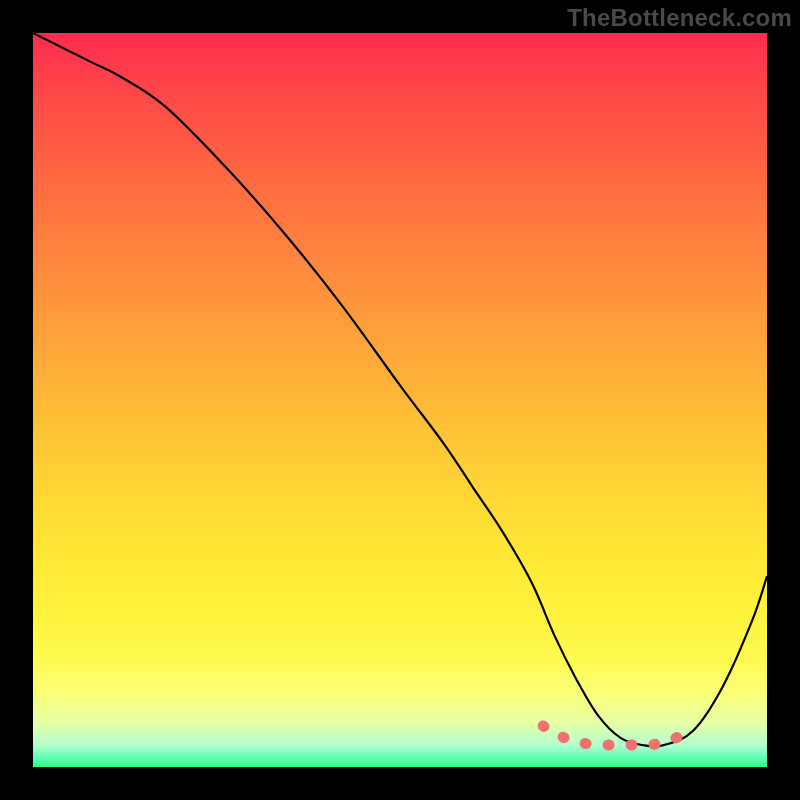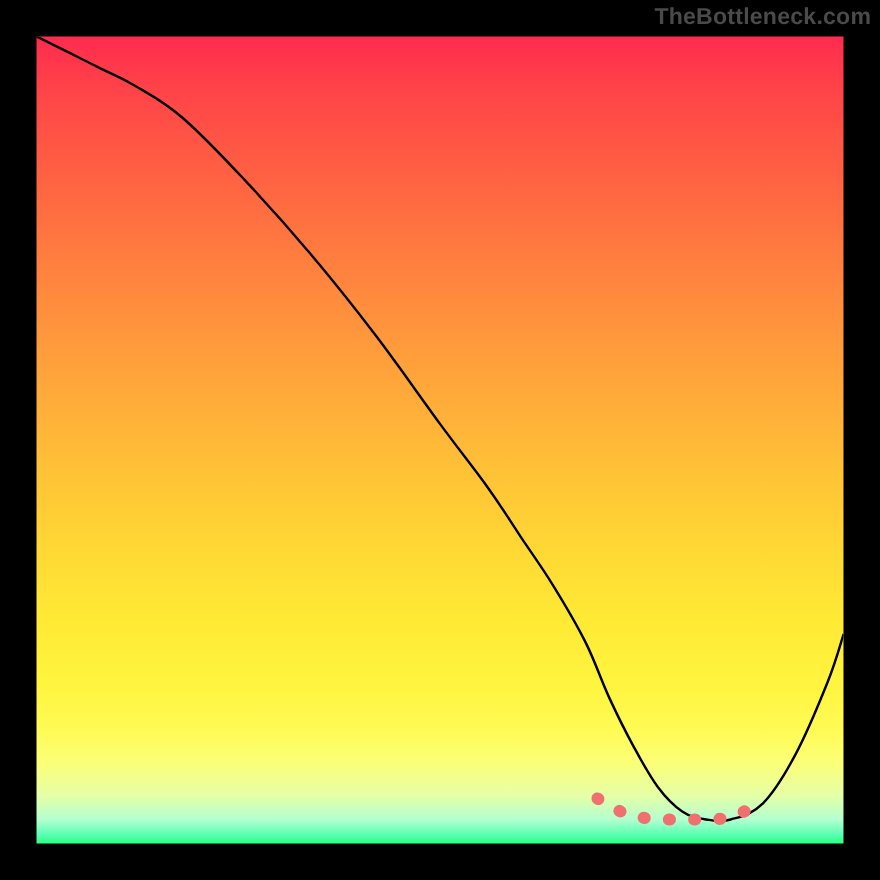--- a/index.html
+++ b/index.html
@@ -16,21 +16,21 @@
     position: relative;
     width: 800px;
     height: 800px;
   }
 
   .watermark {
     position: absolute;
     top: 4px;
     right: 8px;
     color: #4a4a4a;
-    font-size: 21px;
+    font-size: 24px;
     font-weight: bold;
     z-index: 10;
     letter-spacing: 0.2px;
   }
 
   .plot-area {
     position: absolute;
     left: 33px;
     top: 33px;
     width: 734px;

